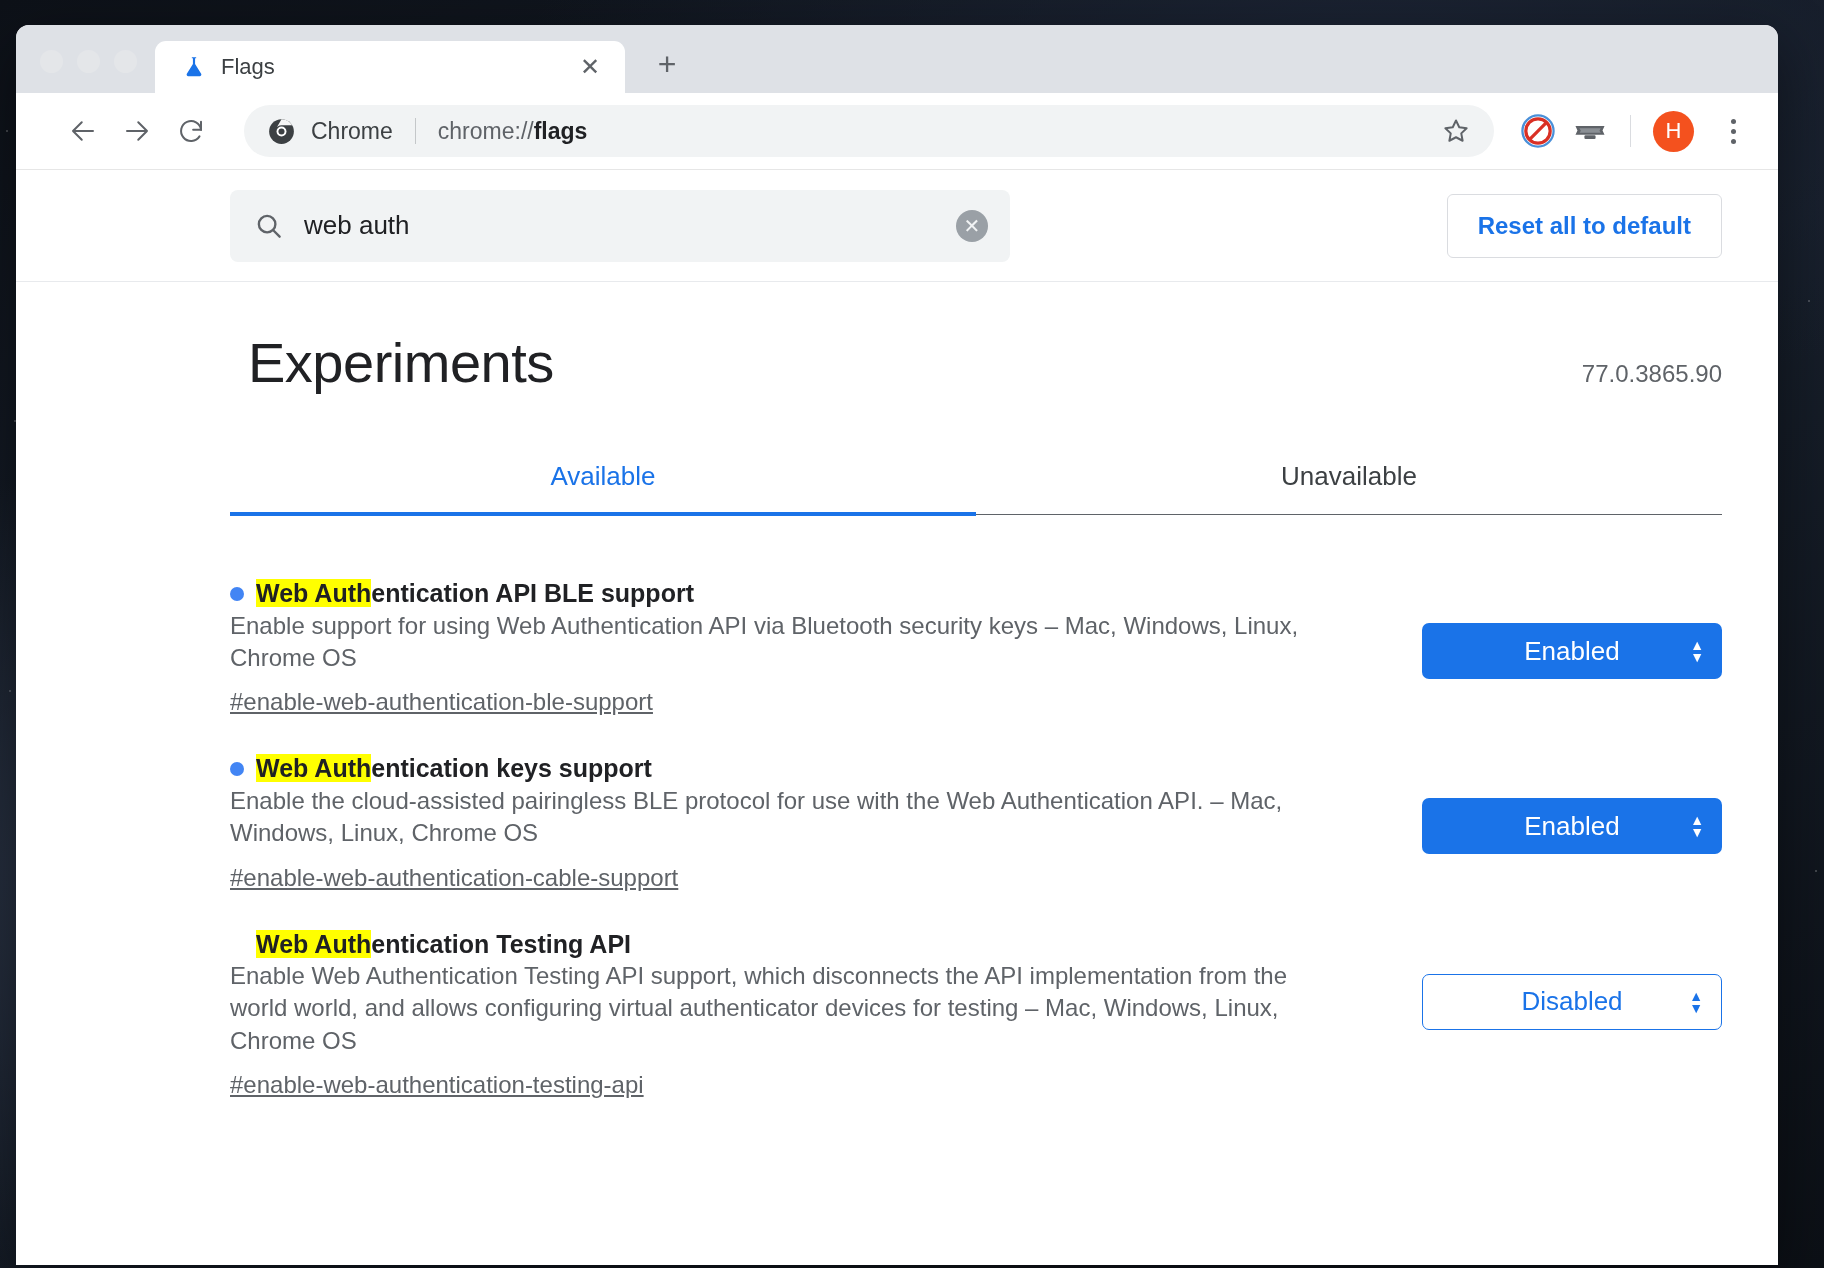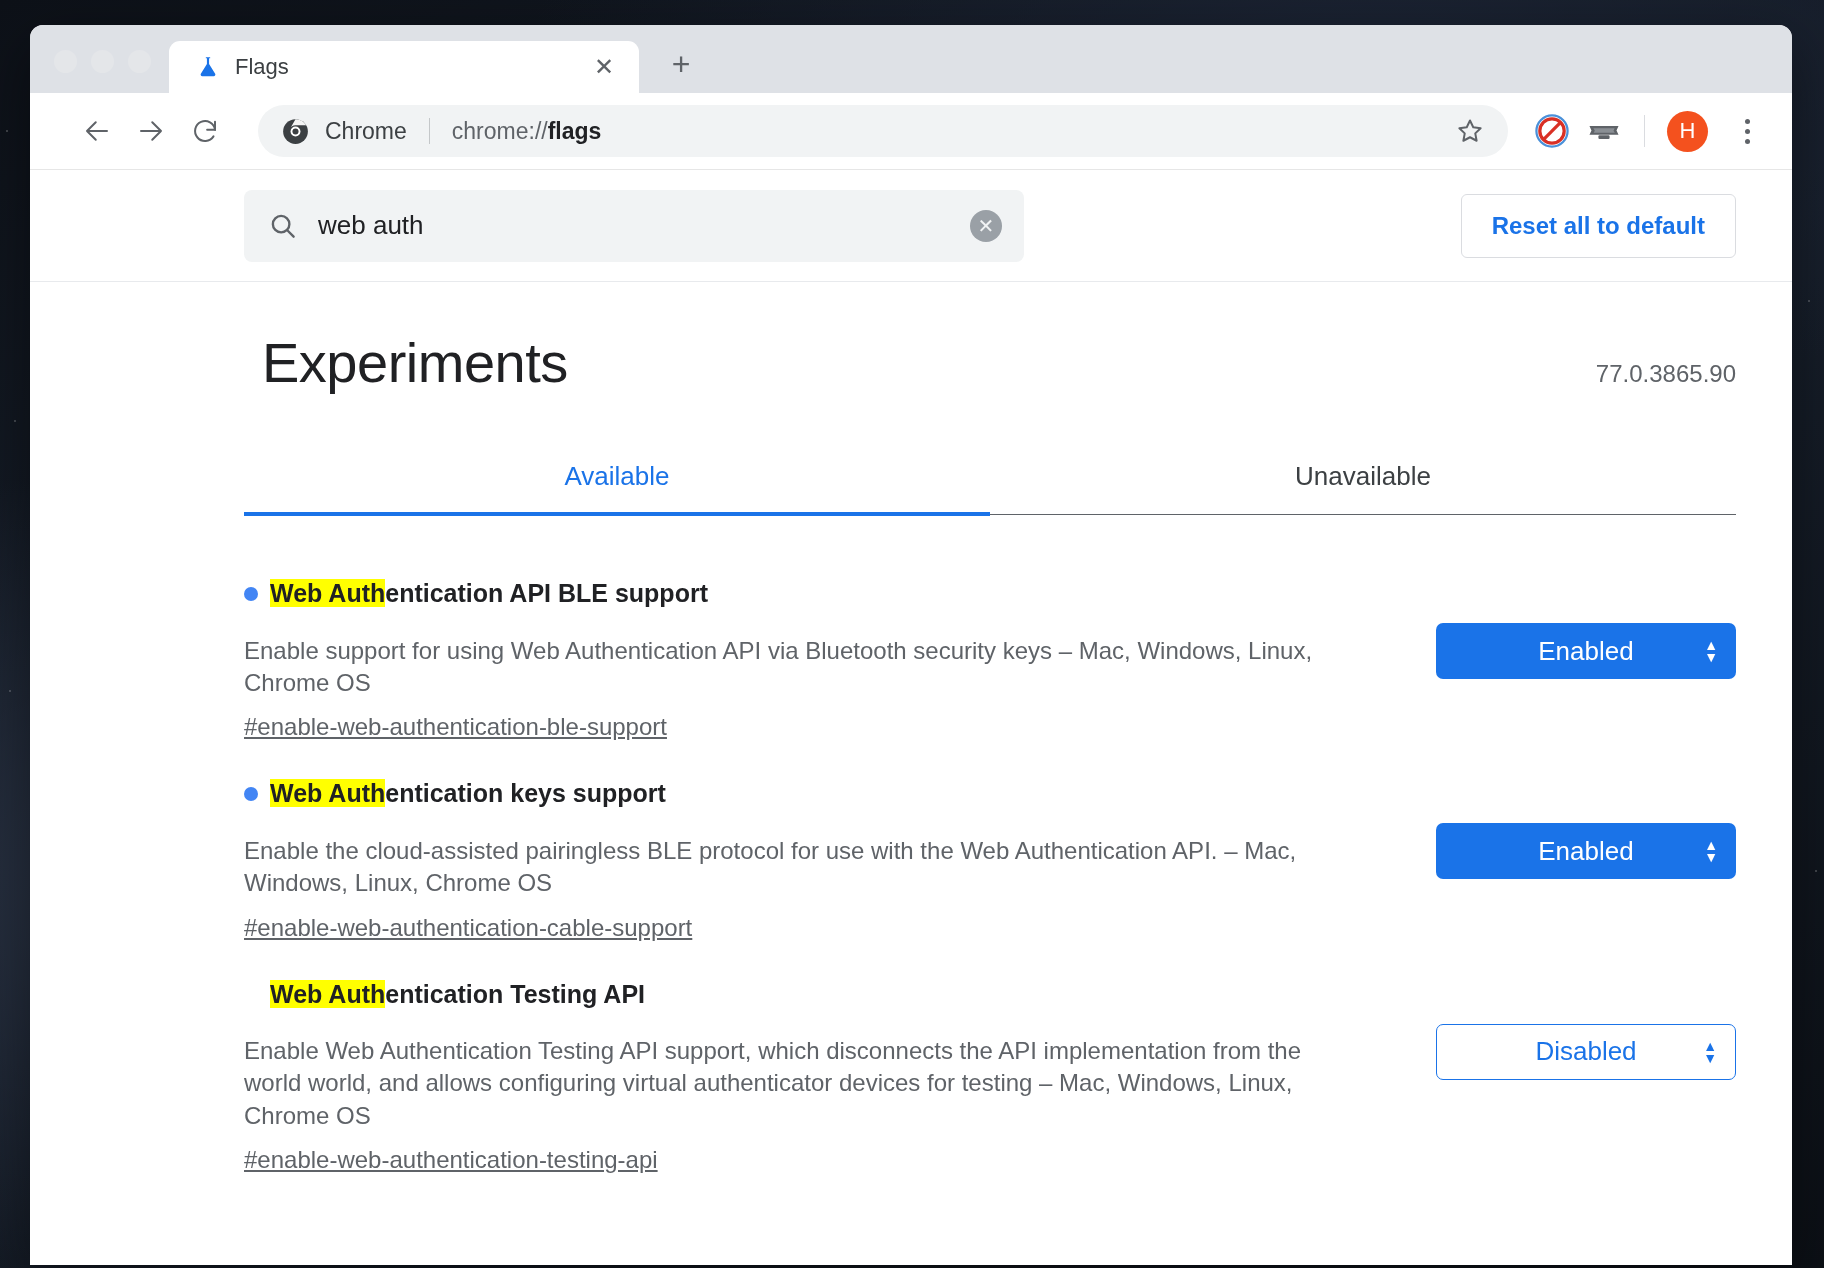--- a/index.html
+++ b/index.html
@@ -14,21 +14,21 @@
       radial-gradient(ellipse 900px 700px at 8% 70%, #2a3344 0%, rgba(42,51,68,0) 60%),
       radial-gradient(ellipse 1200px 500px at 75% 5%, #1b2333 0%, rgba(27,35,51,0) 70%),
       linear-gradient(160deg, #0d1118 0%, #171f2b 45%, #0c1016 100%);
     position: relative;
   }
   .speck { position: absolute; width: 2px; height: 2px; border-radius: 50%;
     background: rgba(255,255,255,0.28); }
 
   
   .window {
-    position: absolute; left: 30px; top: 25px;
+    position: absolute; left: 16px; top: 25px;
     width: 1762px; height: 1240px;
     background: #e5e5e5;
     border-radius: 13px 13px 0 0;
     overflow: hidden;
     box-shadow: 0 20px 60px rgba(0,0,0,0.45);
     display: flex; flex-direction: column;
   }
 
   
   .tabstrip {
@@ -145,21 +145,21 @@
   .exp-main { flex: 1; min-width: 0; }
   .exp-title-row { display: flex; align-items: flex-start; gap: 12px; }
   .bluedot {
     width: 14px; height: 14px; border-radius: 50%; background: #4285f4;
     flex: none; margin-top: 10px;
   }
   .bluedot.hidden { visibility: hidden; }
   .exp-title { font-size: 25px; font-weight: 700; color: #202124; line-height: 1.3; }
   .hl { background: #ffff00; }
   .exp-desc {
-    font-size: 24px; color: #5f6368; line-height: 1.35; margin-top: 25px;
+    font-size: 24px; color: #5f6368; line-height: 1.35; margin-top: 0;
     max-width: 1070px;
   }
   .exp-link {
     display: inline-block; font-size: 24px; color: #5f6368;
     text-decoration: underline; margin-top: 14px;
   }
   .exp-ctrl { width: 300px; flex: none; display: flex; justify-content: center; padding-top: 46px; }
   .select {
     width: 300px; height: 56px; border-radius: 7px;
     display: flex; align-items: center; justify-content: center;

